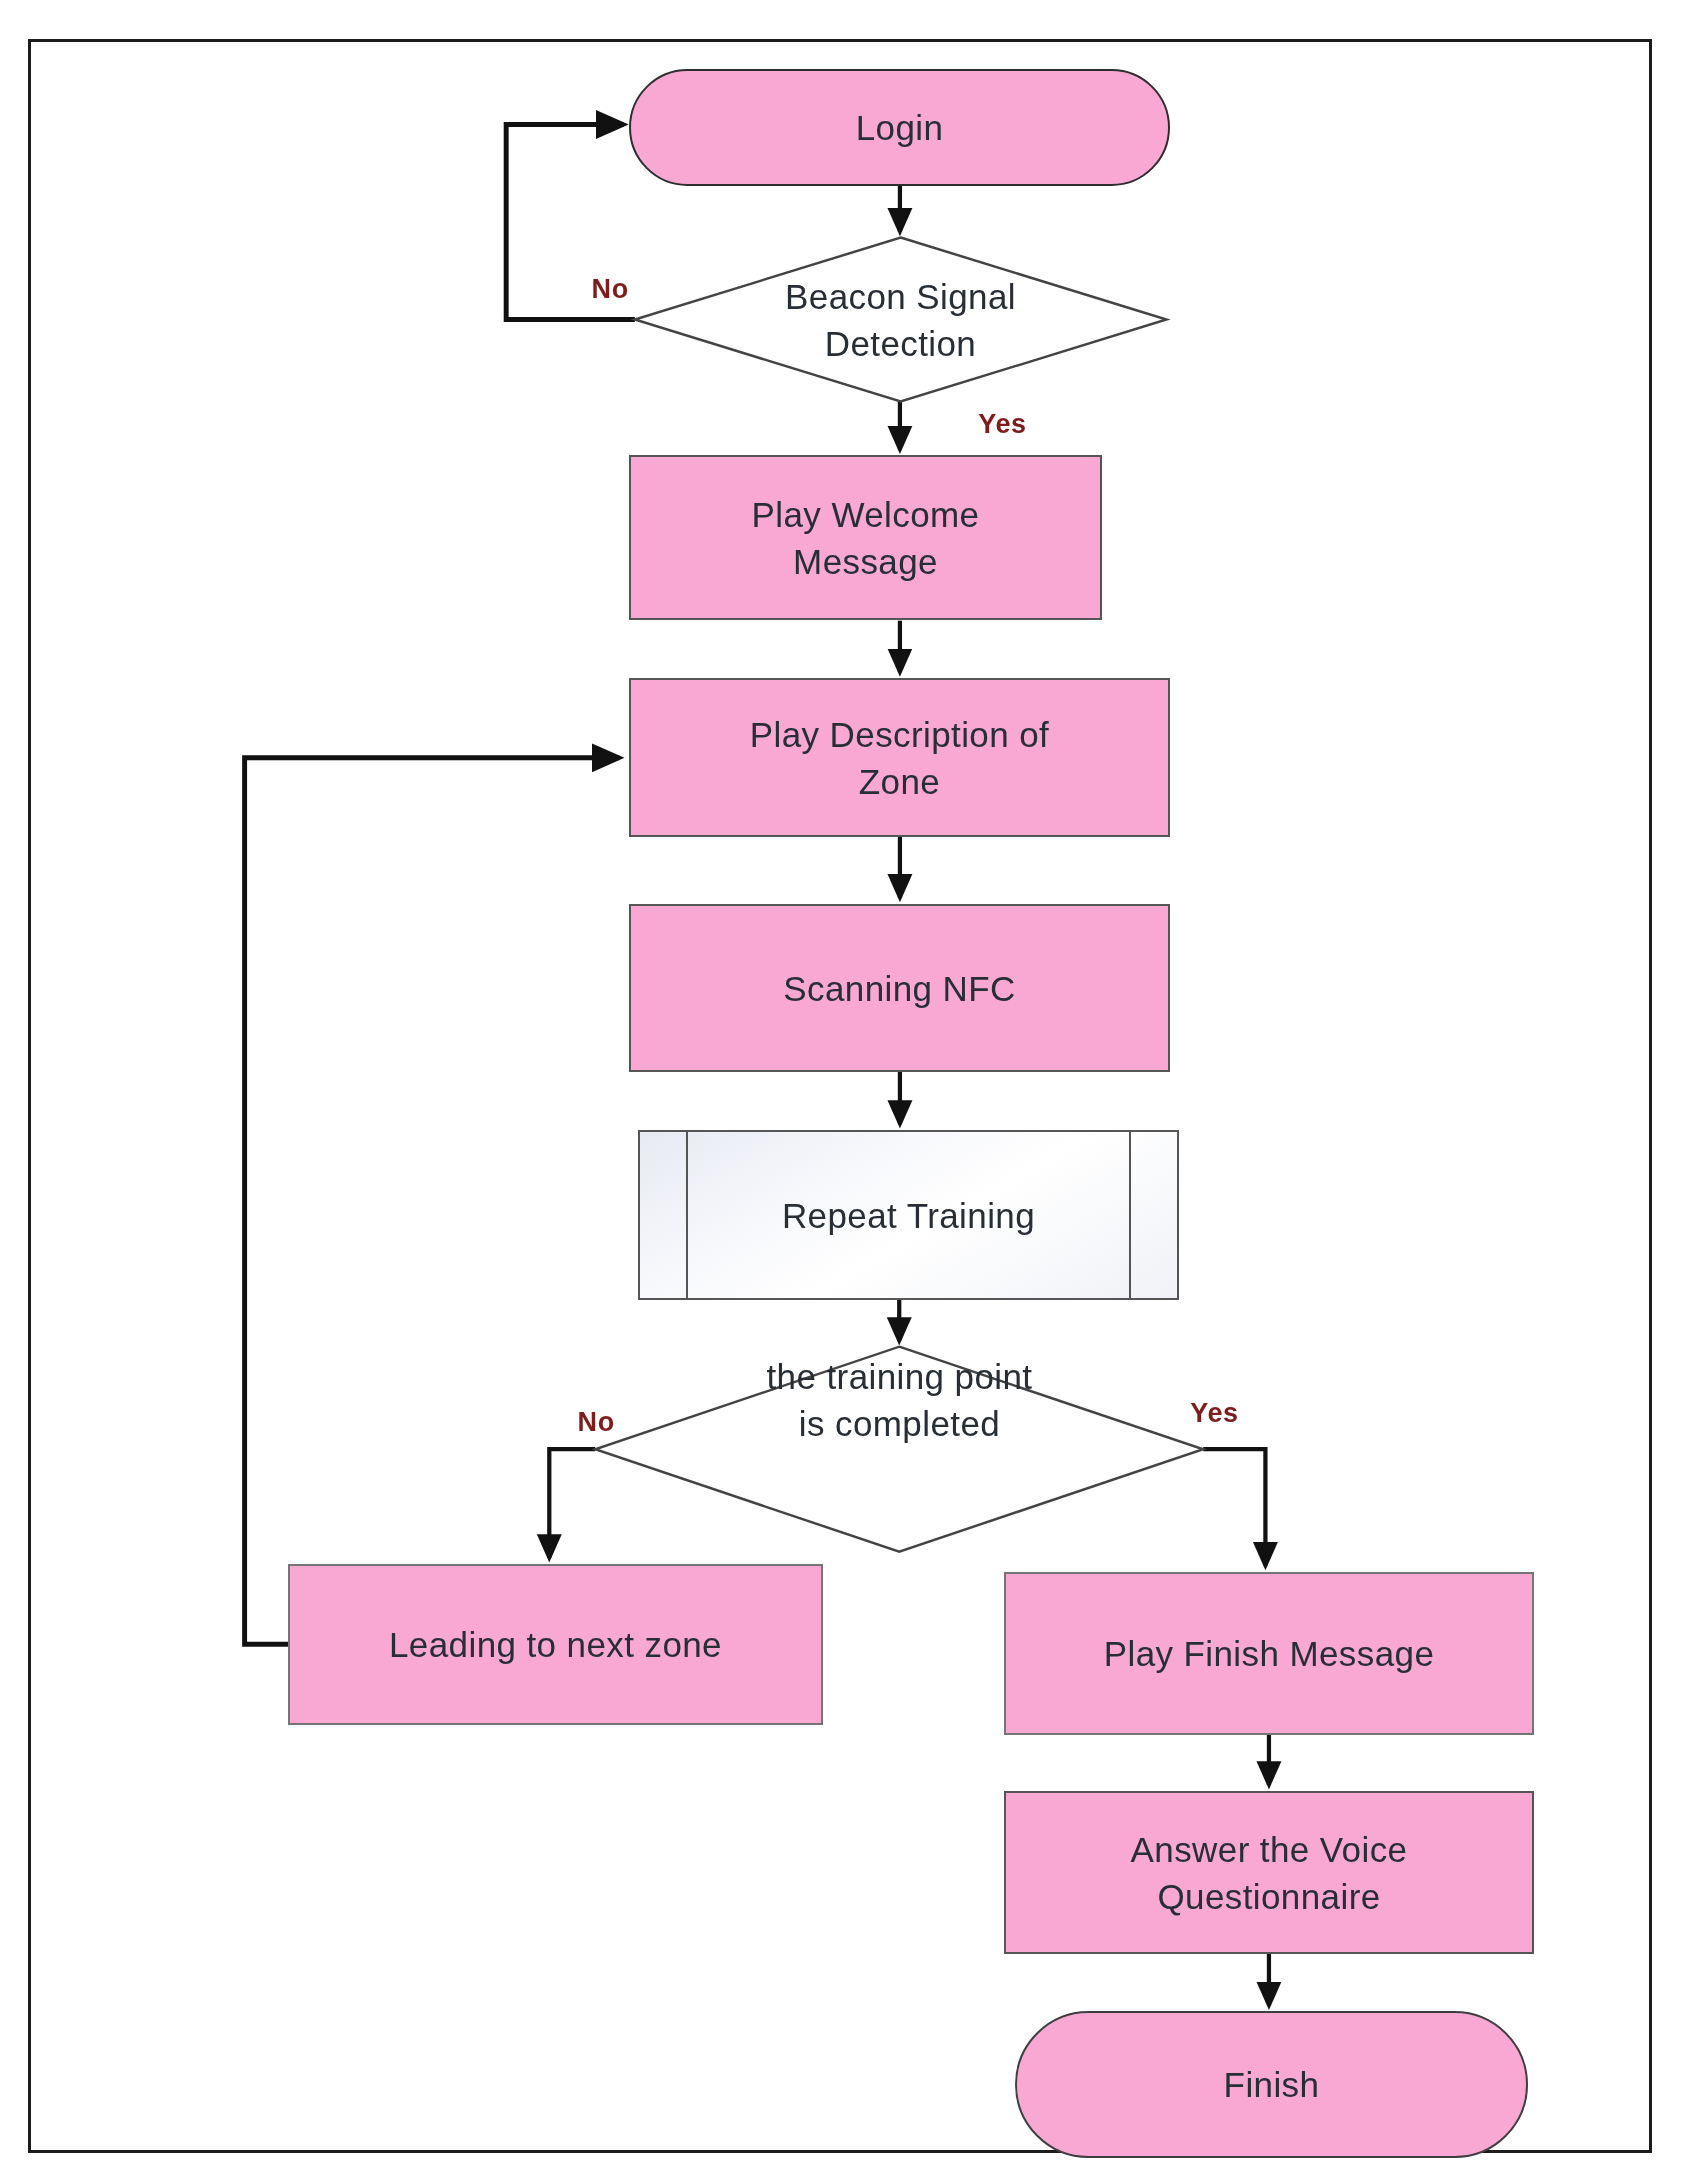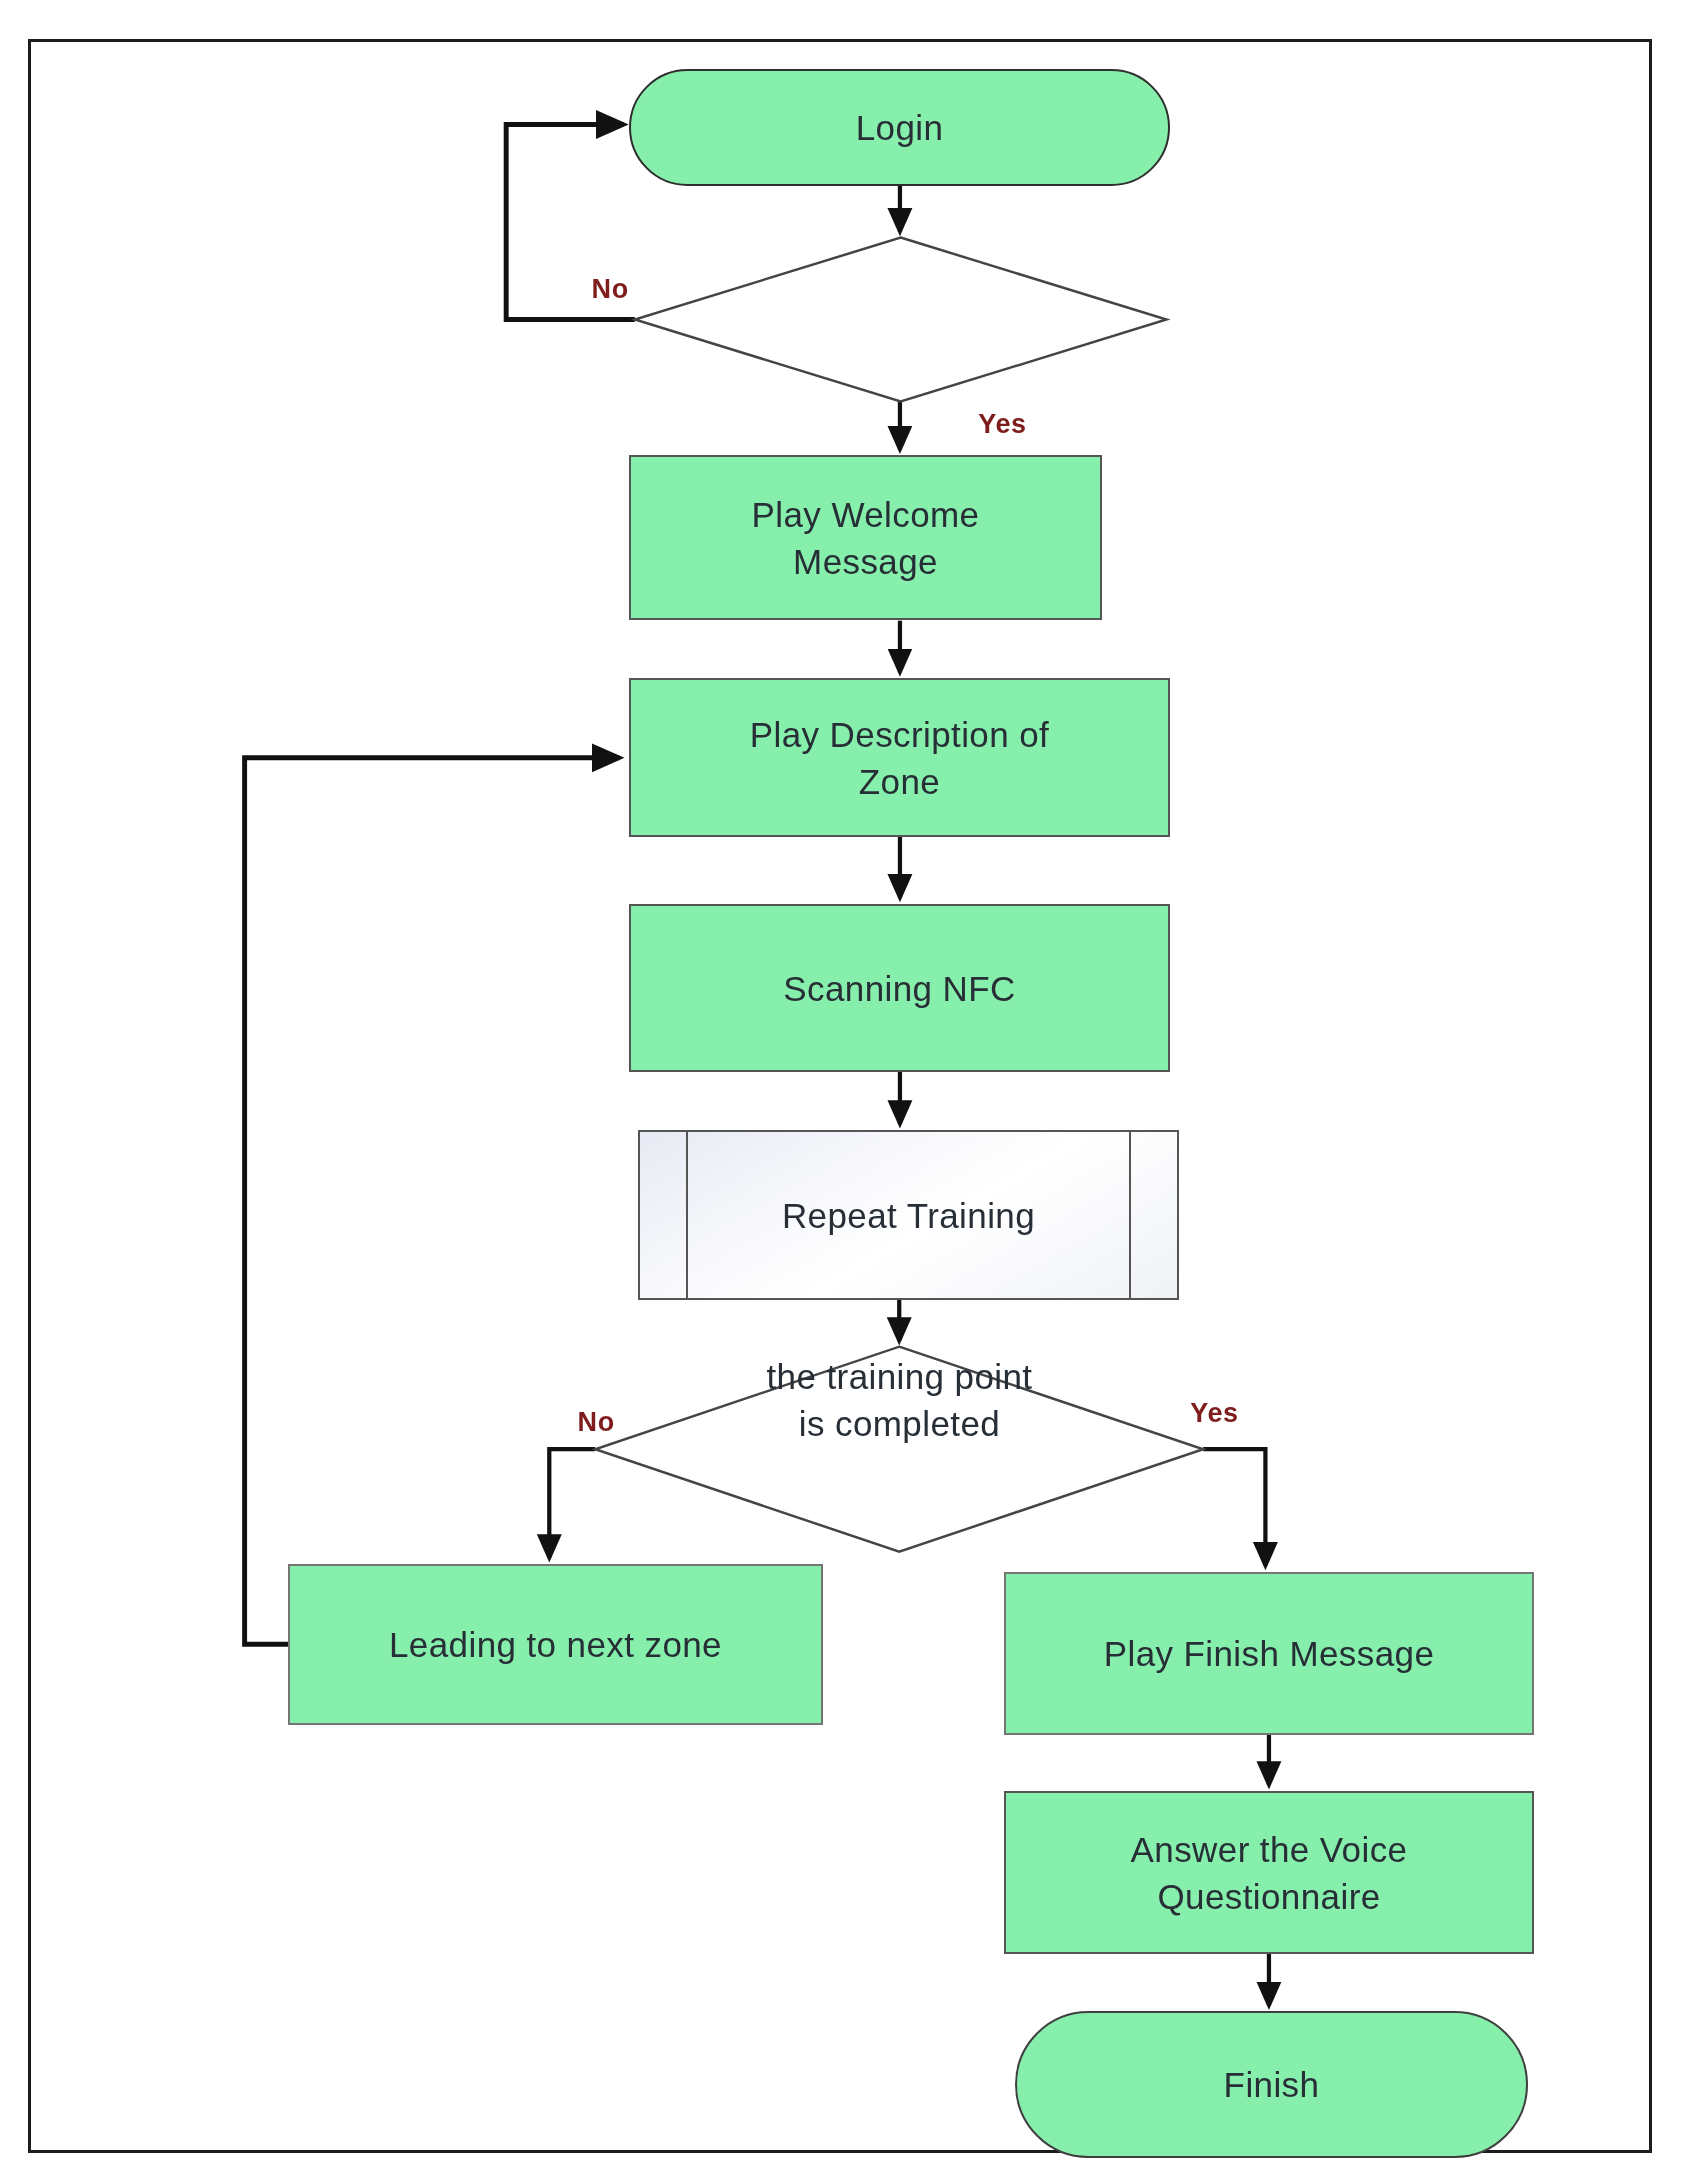--- a/index.html
+++ b/index.html
@@ -22,21 +22,21 @@
   }
   .layer { position: absolute; left: 0; top: 0; }
   .node {
     position: absolute;
     box-sizing: border-box;
     display: flex;
     flex-direction: column;
     align-items: center;
     justify-content: center;
     text-align: center;
-    background: #86efac;
+    background: #f9a8d4;
     font-size: 35px;
     line-height: 47px;
     letter-spacing: 0.4px;
   }
   .rect   { border: 2.1px solid #555555; }
   .rect-g { border: 2.8px solid #757575; }
   .stadium {
     border: 2.8px solid #2e2e2e;
     border-radius: 706px;
   }
@@ -105,20 +105,24 @@
     <path d="M 408 2326 L 346 2326 L 346 1072 L 876 1072" stroke="#111111" stroke-width="7" fill="none" stroke-linejoin="miter" marker-end="url(#ah)"></path>
 
     <polygon points="1274,336 1650,452 1274,568 898,452" fill="#ffffff" stroke="#444444" stroke-width="3.5"></polygon>
     <polygon points="1272,1905 1702,2050 1272,2195 842,2050" fill="#ffffff" stroke="#444444" stroke-width="3.5"></polygon>
   </svg>
 
   <div class="node stadium" style="left:629px; top:69px; width:541px; height:117px;">
     <span>Login</span>
   </div>
 
+  <div class="diamond-text" style="left:656px; top:245px; width:489px; height:150px;">
+    <span>Beacon Signal</span>
+    <span>Detection</span>
+  </div>
 
   <div class="edge-label ta-r" style="left:534px; top:274px; width:95px;">No</div>
   <div class="edge-label ta-l" style="left:946px; top:409px; width:113px;">Yes</div>
 
   <div class="node rect" style="left:629px; top:455px; width:473px; height:165px;">
     <span>Play Welcome</span>
     <span>Message</span>
   </div>
 
   <div class="node rect" style="left:629px; top:904px; width:541px; height:168px;">

